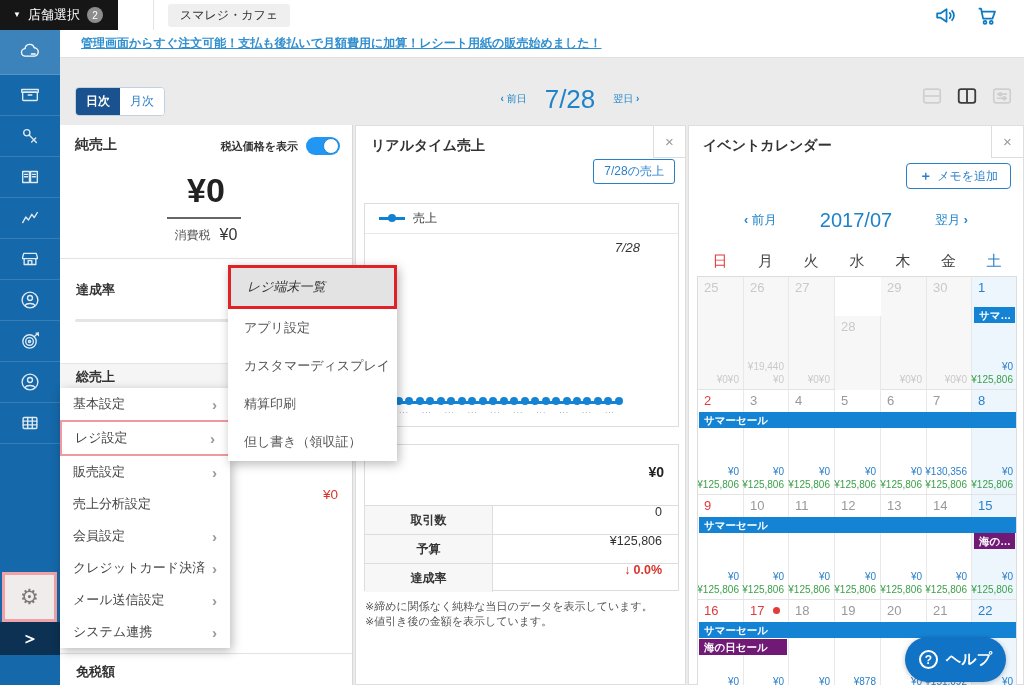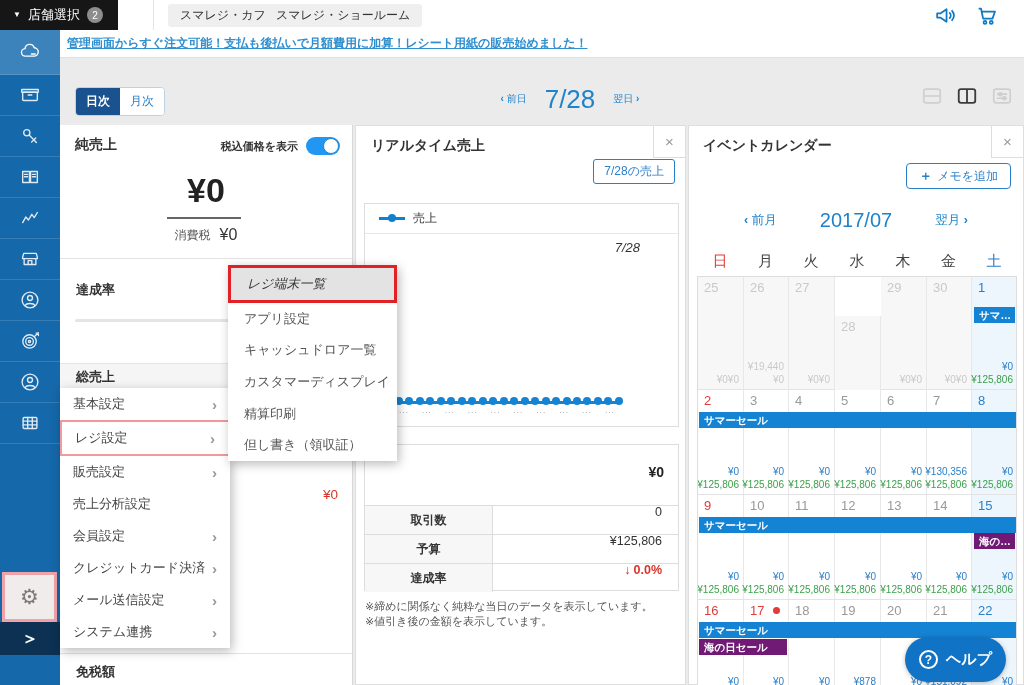--- a/index.html
+++ b/index.html
@@ -8,21 +8,21 @@
 svg{display:block;}
 
 #topbar{position:absolute;top:0;left:0;width:1024px;height:30px;background:#fff;}
 #store-btn{position:absolute;left:0;top:0;width:118px;height:30px;background:#161616;color:#fff;display:flex;align-items:center;gap:7px;padding-left:13px;font-size:13px;cursor:pointer;}
 #store-btn .tri{font-size:8px;line-height:1;}
 #store-badge{width:16px;height:16px;border-radius:50%;background:#8d8d8d;color:#fff;font-size:10px;display:flex;align-items:center;justify-content:center;}
 #topbar .vsep{position:absolute;left:153px;top:0;width:1px;height:30px;background:#e4e4e4;}
 .shop-tab{position:absolute;top:4px;height:23px;background:#efefef;border-radius:3px;font-size:12px;color:#333;display:flex;align-items:center;padding:0 12px;cursor:pointer;}
 .top-ic{position:absolute;top:3px;color:#0f7ac2;cursor:pointer;}
 
-#banner{position:absolute;left:60px;top:30px;width:964px;height:28px;background:#fff;border-bottom:1px solid #e0e0e0;display:flex;align-items:center;}
+#banner{position:absolute;left:60px;top:30px;width:964px;height:28px;background:#fff;border-bottom:1px solid #e0e0e0;display:flex;align-items:center;padding-left:14px;}
 #banner a{margin-left:7px;font-size:12px;font-weight:bold;color:#2f8fcf;text-decoration:underline;cursor:pointer;}
 
 #sidebar{position:absolute;left:0;top:30px;width:60px;height:655px;background:#1568a9;}
 .sb-item{height:41px;display:flex;align-items:center;justify-content:center;color:#dfeaf4;border-bottom:1px solid rgba(255,255,255,.14);cursor:pointer;}
 .sb-item.active{height:45px;background:#3c83bb;color:#fff;}
 #gear-cell{position:absolute;left:2px;top:572px;width:55px;height:50px;background:#f1ecec;border:3px solid #efa3a8;display:flex;align-items:center;justify-content:center;color:#7a7a7a;font-size:21px;cursor:pointer;}
 #expand-cell{position:absolute;left:0;top:622px;width:60px;height:33px;background:#0c3152;color:#fff;display:flex;align-items:center;justify-content:center;font-size:17px;font-weight:bold;cursor:pointer;}
 
 #seg{position:absolute;left:75px;top:87px;display:flex;border:1px solid #c0d2e2;border-radius:4px;overflow:hidden;background:#fff;}
 #seg .sbtn{height:27px;min-width:44px;display:flex;align-items:center;justify-content:center;font-size:12px;cursor:pointer;padding:0 10px;}
@@ -130,21 +130,20 @@
 <div id="app">
 
   <div id="topbar">
     <div id="store-btn">
       <span class="tri">▼</span>
       <span>店舗選択</span>
       <span id="store-badge">2</span>
     </div>
     <div class="vsep"></div>
     <div class="shop-tab" style="left:168px;">スマレジ・カフェ</div>
-    <div class="shop-tab" style="left:264px;">スマレジ・ショールーム</div>
     <span class="top-ic" style="left:933px;">
       <svg viewBox="0 0 24 24" width="25" height="25" fill="none" stroke="currentColor" stroke-width="1.7" stroke-linejoin="round">
           <path d="M4 10v4h3l6 4V6l-6 4H4z"></path>
           <path d="M16 9.5a3.6 3.6 0 0 1 0 5" stroke-linecap="round"></path>
           <path d="M18.3 7.5a6.6 6.6 0 0 1 0 9" stroke-linecap="round"></path>
         </svg>
     </span>
     <span class="top-ic" style="left:975px;">
       <svg viewBox="0 0 24 24" width="25" height="25" fill="none" stroke="currentColor" stroke-width="1.7" stroke-linejoin="round">
           <path d="M3.5 5.5h2.3l2 9.5h9l2.4-6.8H6.6"></path>
@@ -340,21 +339,20 @@
       </div>
       <div class="sm-item">
         <span>システム連携</span>
         <span class="chev">›</span>
       </div>
     </div>
 
   <div id="register-menu">
       <div class="rm-item hl">レジ端末一覧</div>
       <div class="rm-item">アプリ設定</div>
-      <div class="rm-item">キャッシュドロア一覧</div>
       <div class="rm-item">カスタマーディスプレイ</div>
       <div class="rm-item">精算印刷</div>
       <div class="rm-item">但し書き（領収証）</div>
     </div>
 
   <div id="rt-card" class="card">
     <div class="close-box">×</div>
     <div class="panel-title">リアルタイム売上</div>
     <div id="day-sales-btn">7/28の売上</div>
     <div id="chart-card">

